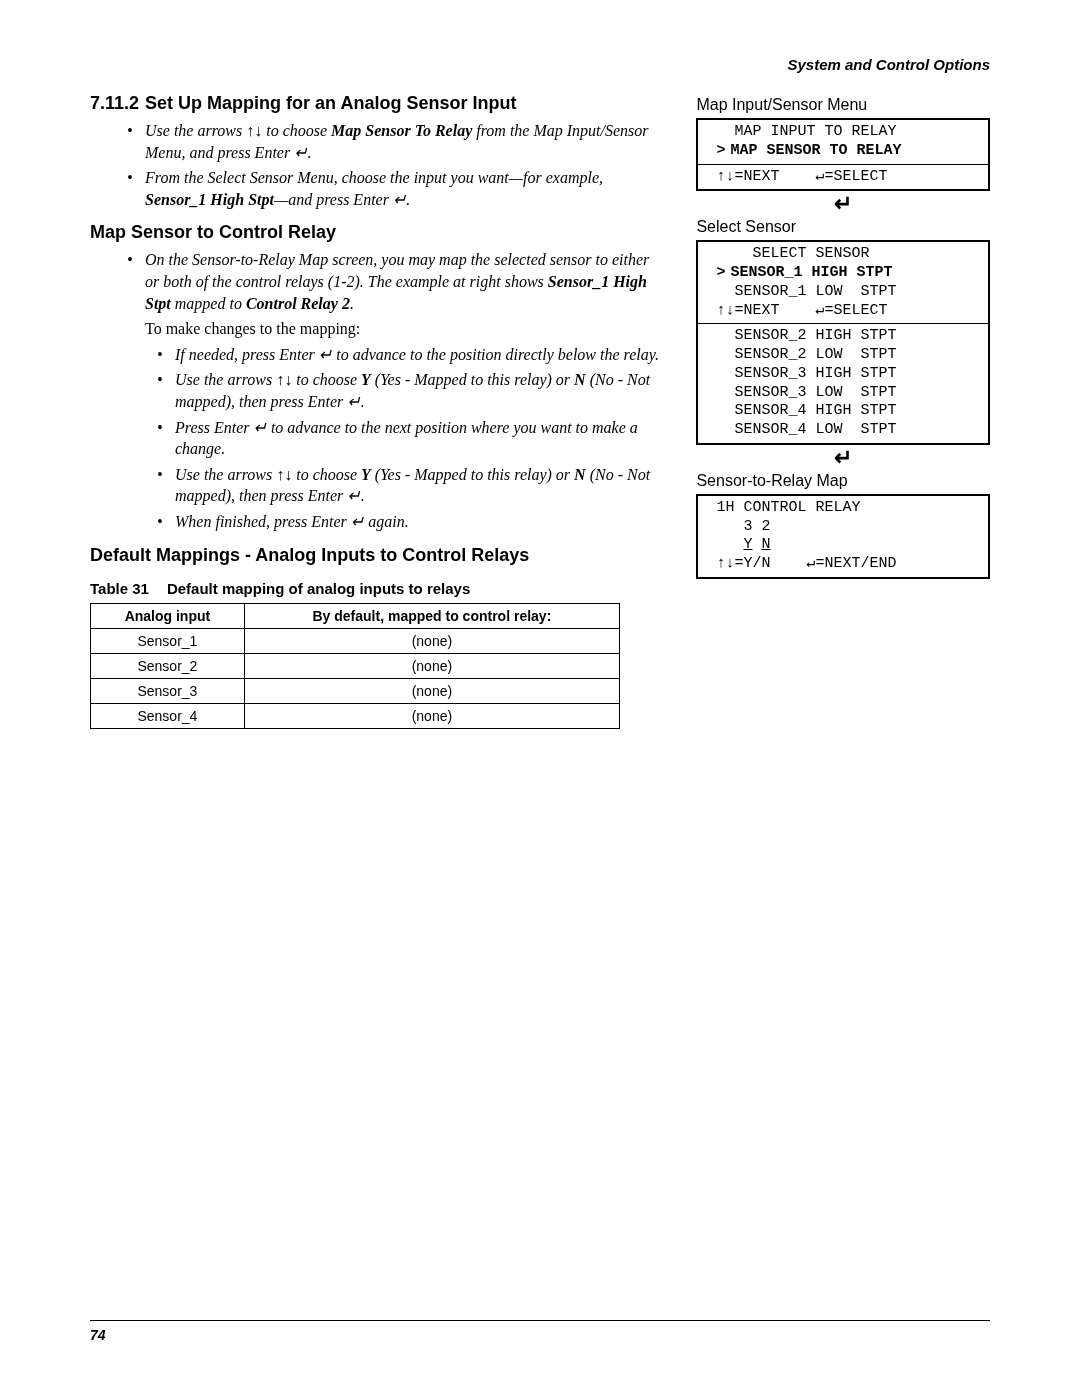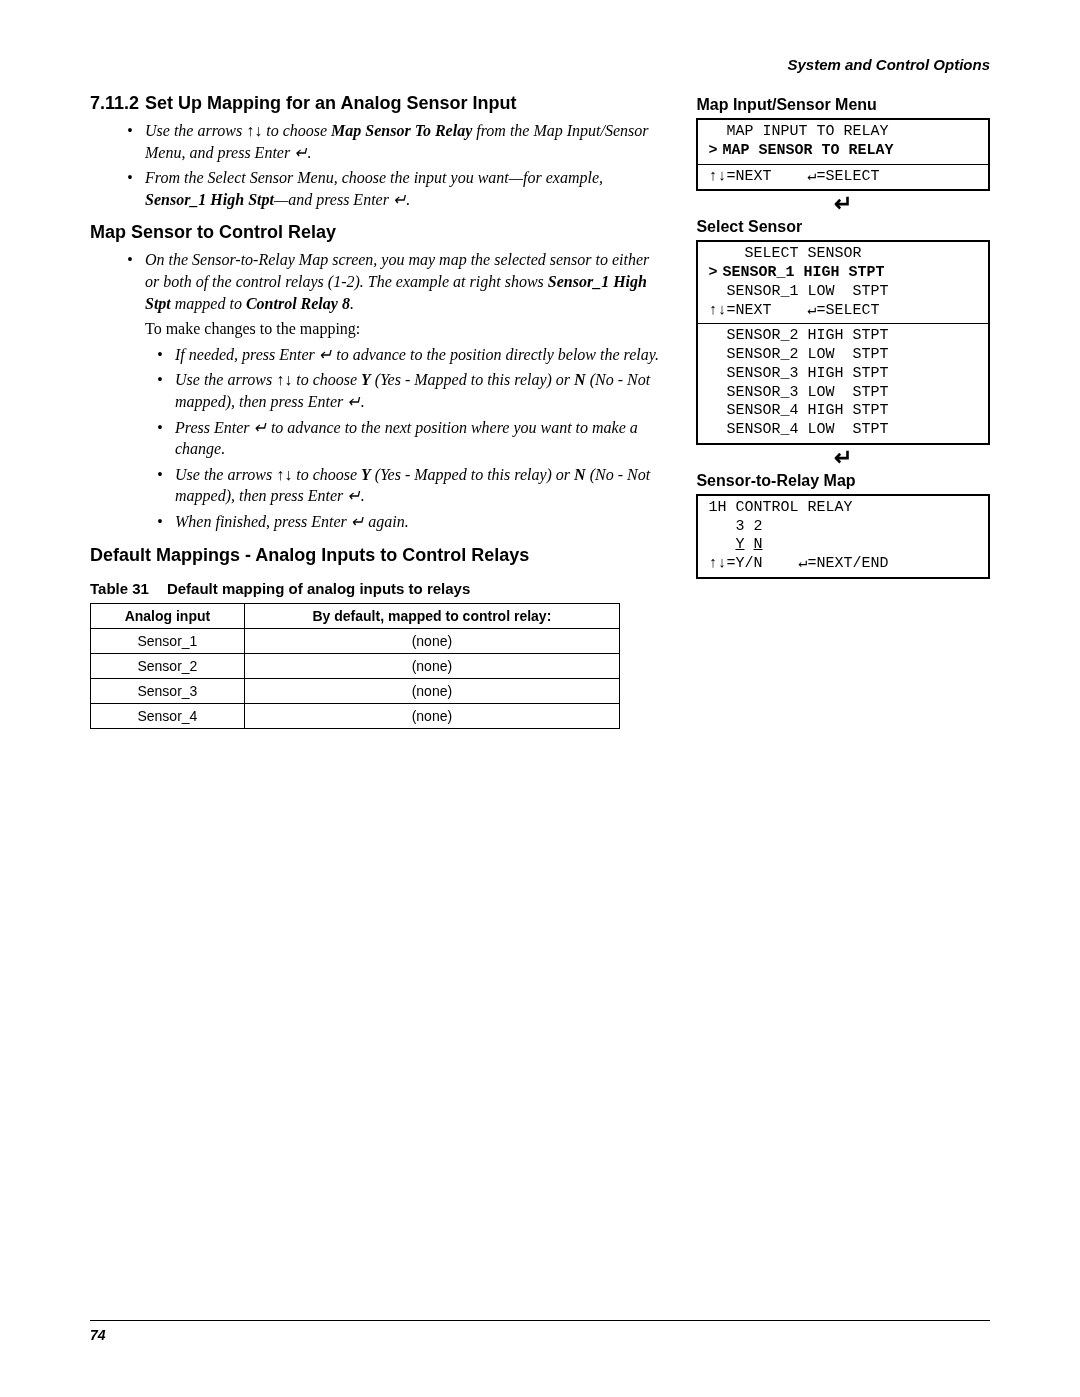--- a/index.html
+++ b/index.html
@@ -106,34 +106,34 @@
     font-size: 14px;
     padding: 4px 10px;
     text-align: center;
   }
   table.data th {
     font-weight: bold;
   }
 
   .panel-title {
     font-family: Arial, Helvetica, sans-serif;
-    font-weight: bold;
+    font-weight: normal;
     font-size: 16px;
     margin: 3px 0 4px 0;
   }
   .lcd {
     border: 2px solid #000;
     font-family: "Courier New", Courier, monospace;
     font-size: 15px;
     line-height: 1.25;
     background: #fff;
     margin-bottom: 2px;
   }
   .lcd-section {
-    padding: 3px 10px;
+    padding: 3px 18px;
   }
   .lcd-sep {
     border-top: 1px solid #000;
   }
   .lcd .sel { font-weight: bold; }
   .lcd .caret { font-weight: bold; display:inline-block; width:14px;}
   .lcd-row { white-space: pre; }
   .nav-line { white-space: pre; }
 
   .enter-arrow {
@@ -173,21 +173,21 @@
       </div>
 
       <ul class="bullets">
         <li>Use the arrows <span class="arrows">↑↓</span> to choose <span class="bold">Map Sensor To Relay</span> from the Map Input/Sensor Menu, and press Enter <span class="enter">↵</span>.</li>
         <li>From the Select Sensor Menu, choose the input you want—for example, <span class="bold">Sensor_1 High Stpt</span>—and press Enter <span class="enter">↵</span>.</li>
       </ul>
 
       <div class="h3">Map Sensor to Control Relay</div>
 
       <ul class="bullets">
-        <li>On the Sensor-to-Relay Map screen, you may map the selected sensor to either or both of the control relays (1-2). The example at right shows <span class="bold">Sensor_1 High Stpt</span> mapped to <span class="bold">Control Relay 8</span>.</li>
+        <li>On the Sensor-to-Relay Map screen, you may map the selected sensor to either or both of the control relays (1-2). The example at right shows <span class="bold">Sensor_1 High Stpt</span> mapped to <span class="bold">Control Relay 2</span>.</li>
       </ul>
       <div class="p2">To make changes to the mapping:</div>
 
       <ul class="bullets sub-bullets" style="padding-left:85px;">
         <li>If needed, press Enter <span class="enter">↵</span> to advance to the position directly below the relay.</li>
         <li>Use the arrows <span class="arrows">↑↓</span> to choose <span class="bold">Y</span> (Yes - Mapped to this relay) or <span class="bold">N</span> (No - Not mapped), then press Enter <span class="enter">↵</span>.</li>
         <li>Press Enter <span class="enter">↵</span> to advance to the next position where you want to make a change.</li>
         <li>Use the arrows <span class="arrows">↑↓</span> to choose <span class="bold">Y</span> (Yes - Mapped to this relay) or <span class="bold">N</span> (No - Not mapped), then press Enter <span class="enter">↵</span>.</li>
         <li>When finished, press Enter <span class="enter">↵</span> again.</li>
       </ul>

